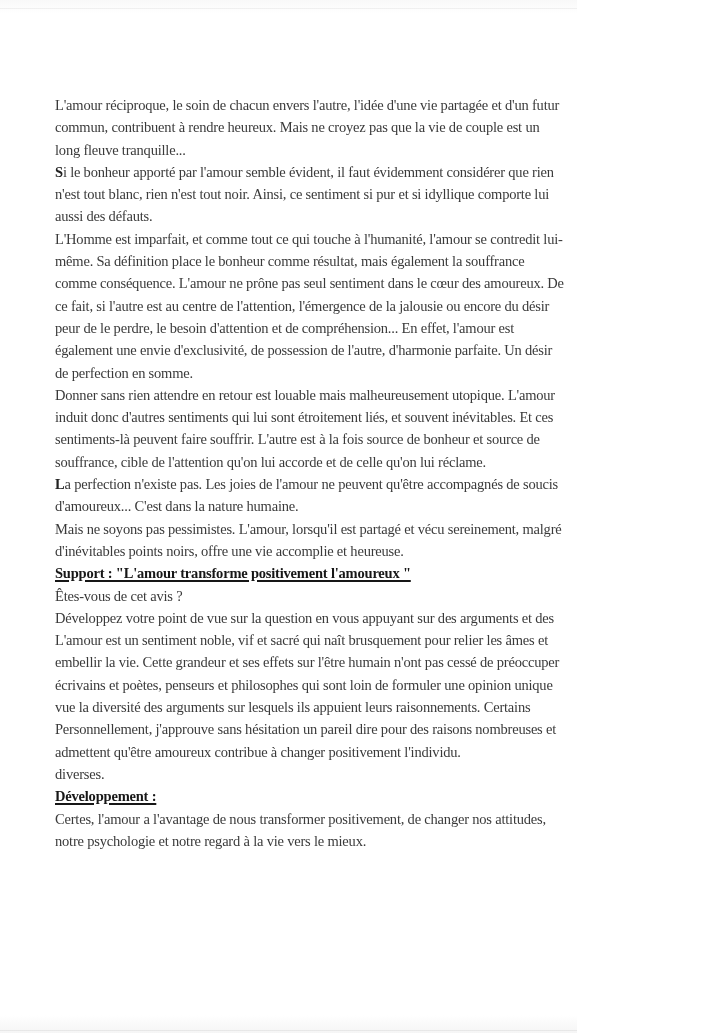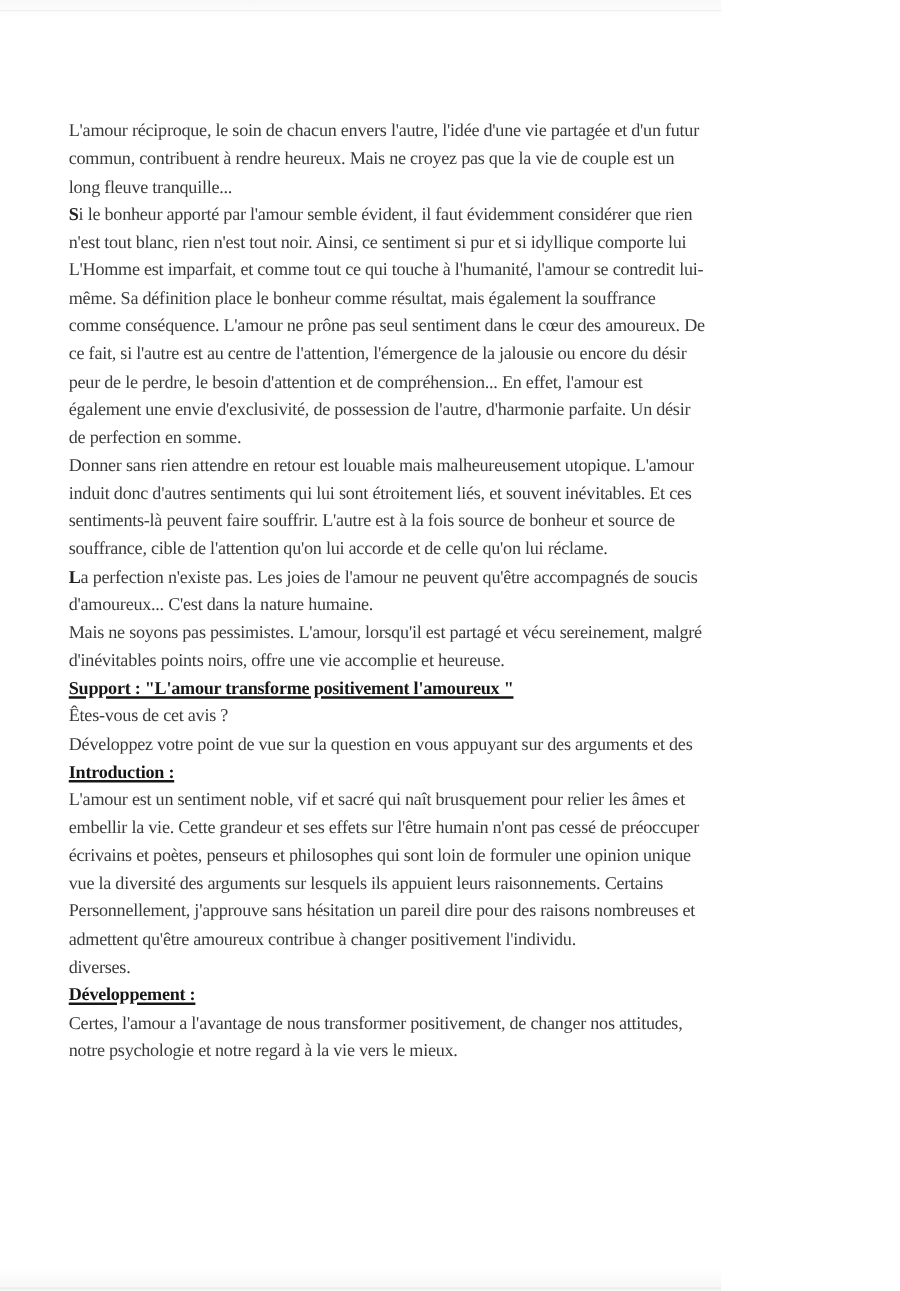--- a/index.html
+++ b/index.html
@@ -56,39 +56,39 @@
 <body>
 
 <div class="page">
   <div class="edge-top"></div>
   <div class="content" id="doc-content">
       <div class="line">L'amour réciproque, le soin de chacun envers l'autre, l'idée d'une vie partagée et d'un futur</div>
       <div class="line">commun, contribuent à rendre heureux. Mais ne croyez pas que la vie de couple est un</div>
       <div class="line">long fleuve tranquille...</div>
       <div class="line"><b>S</b><span>i le bonheur apporté par l'amour semble évident, il faut évidemment considérer que rien</span></div>
       <div class="line">n'est tout blanc, rien n'est tout noir. Ainsi, ce sentiment si pur et si idyllique comporte lui</div>
+      <div class="line">aussi des défauts.</div>
       <div class="line">L'Homme est imparfait, et comme tout ce qui touche à l'humanité, l'amour se contredit lui-</div>
       <div class="line">même. Sa définition place le bonheur comme résultat, mais également la souffrance</div>
       <div class="line">comme conséquence. L'amour ne prône pas seul sentiment dans le cœur des amoureux. De</div>
       <div class="line">ce fait, si l'autre est au centre de l'attention, l'émergence de la jalousie ou encore du désir</div>
       <div class="line">peur de le perdre, le besoin d'attention et de compréhension... En effet, l'amour est</div>
       <div class="line">également une envie d'exclusivité, de possession de l'autre, d'harmonie parfaite. Un désir</div>
       <div class="line">de perfection en somme.</div>
       <div class="line">Donner sans rien attendre en retour est louable mais malheureusement utopique. L'amour</div>
       <div class="line">induit donc d'autres sentiments qui lui sont étroitement liés, et souvent inévitables. Et ces</div>
       <div class="line">sentiments-là peuvent faire souffrir. L'autre est à la fois source de bonheur et source de</div>
       <div class="line">souffrance, cible de l'attention qu'on lui accorde et de celle qu'on lui réclame.</div>
       <div class="line"><b>L</b><span>a perfection n'existe pas. Les joies de l'amour ne peuvent qu'être accompagnés de soucis</span></div>
       <div class="line">d'amoureux... C'est dans la nature humaine.</div>
       <div class="line">Mais ne soyons pas pessimistes. L'amour, lorsqu'il est partagé et vécu sereinement, malgré</div>
       <div class="line">d'inévitables points noirs, offre une vie accomplie et heureuse.</div>
       <div class="line heading">Support : "L'amour transforme positivement l'amoureux "</div>
       <div class="line">Êtes-vous de cet avis ?</div>
       <div class="line">Développez votre point de vue sur la question en vous appuyant sur des arguments et des</div>
-      <div class="line heading">Introduction :</div>
       <div class="line">L'amour est un sentiment noble, vif et sacré qui naît brusquement pour relier les âmes et</div>
       <div class="line">embellir la vie. Cette grandeur et ses effets sur l'être humain n'ont pas cessé de préoccuper</div>
       <div class="line">écrivains et poètes, penseurs et philosophes qui sont loin de formuler une opinion unique</div>
       <div class="line">vue la diversité des arguments sur lesquels ils appuient leurs raisonnements. Certains</div>
       <div class="line">Personnellement, j'approuve sans hésitation un pareil dire pour des raisons nombreuses et</div>
       <div class="line">admettent qu'être amoureux contribue à changer positivement l'individu.</div>
       <div class="line">diverses.</div>
       <div class="line heading">Développement :</div>
       <div class="line">Certes, l'amour a l'avantage de nous transformer positivement, de changer nos attitudes,</div>
       <div class="line">notre psychologie et notre regard à la vie vers le mieux.</div>

